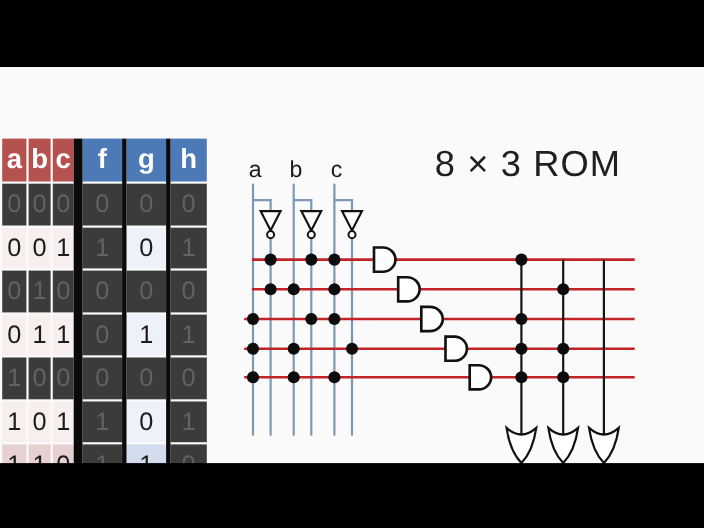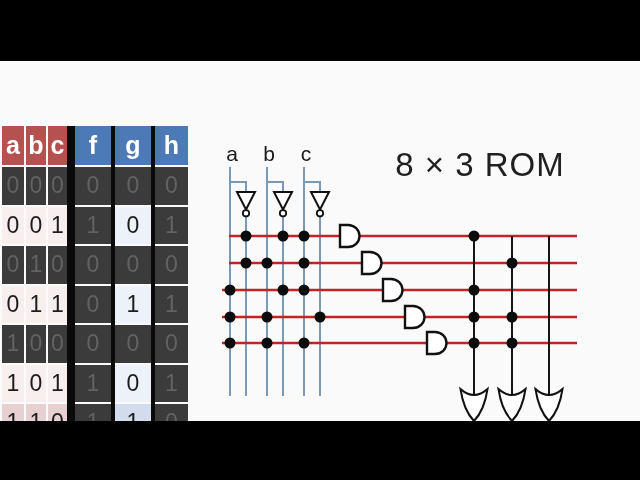--- a/index.html
+++ b/index.html
@@ -25,21 +25,21 @@
   .in.dark{background:#3b3b3b;color:#626262;}
   .in.light{background:#f7efee;color:#1c1c1c;}
   .in.highlight{background:#e7d0d1;color:#1c1c1c;}
   .fh{background:#3b3b3b;color:#626262;}
   .go.dark{background:#3b3b3b;color:#626262;}
   .go.light{background:#edf1f9;color:#1c1c1c;}
   .go.highlight{background:#d2dcec;color:#1c1c1c;}
   .blackbar{position:absolute;top:0;height:355px;background:#0a0a0a;}
 
   
-  #rom-title{position:absolute;left:380px;top:85px;width:200px;text-align:center;
+  #rom-title{position:absolute;left:380px;top:69px;width:200px;text-align:center;
              font-size:33px;color:#202020;letter-spacing:1px;}
 
   
   #circuit{position:absolute;left:200px;top:60px;width:440px;height:360px;}
 </style>
 </head>
 <body>
 
 <div class="letterbox" id="bar-top"></div>
 

